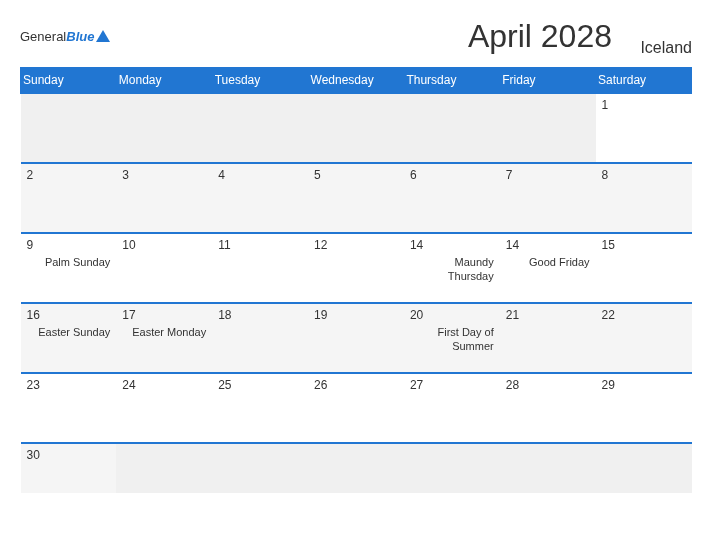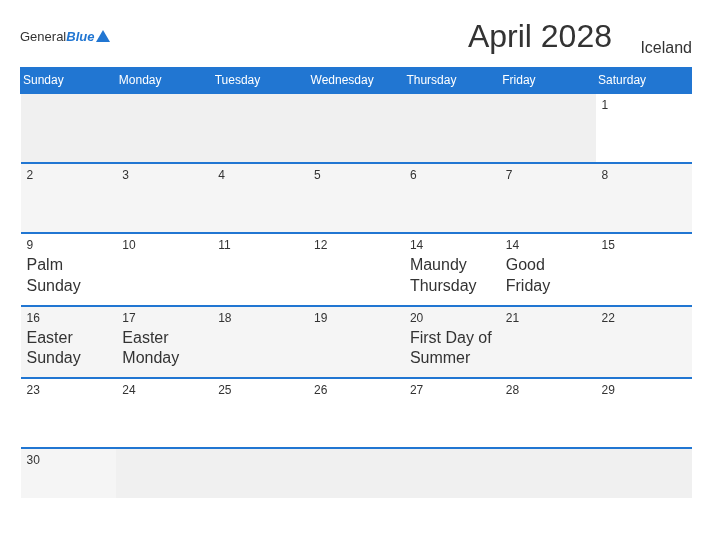--- a/index.html
+++ b/index.html
@@ -99,24 +99,25 @@
     .calendar tbody tr:last-child td {
       height: 50px;
     }
     .day-number {
       font-size: 12px;
       color: #333;
       display: block;
       margin-bottom: 3px;
     }
     .holiday {
-      font-size: 16px;
+      font-size: 11px;
       color: #333;
       display: block;
       line-height: 1.3;
+      text-align: right;
     }
     
     .calendar tbody tr:nth-child(even) td:not(.empty) {
       background: #f5f5f5;
     }
     .calendar tbody tr:nth-child(odd) td:not(.empty) {
       background: #fff;
     }
     
     .calendar tbody tr td.empty {

